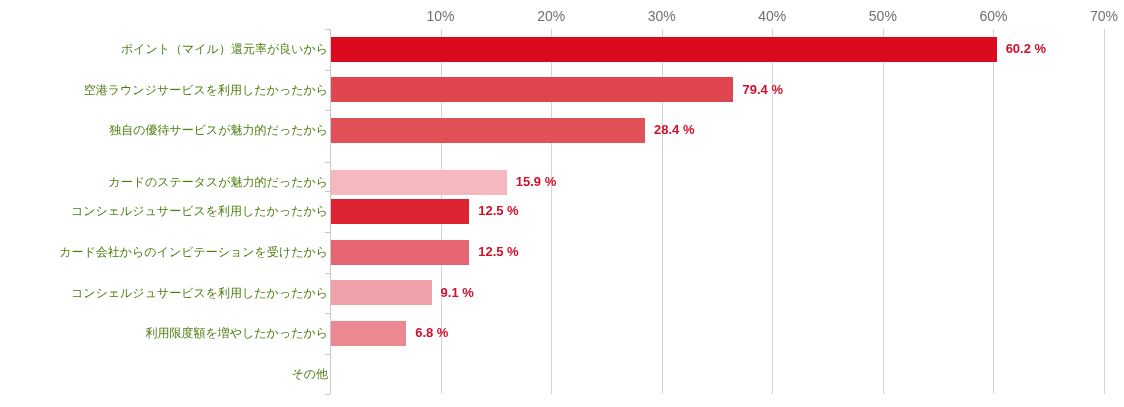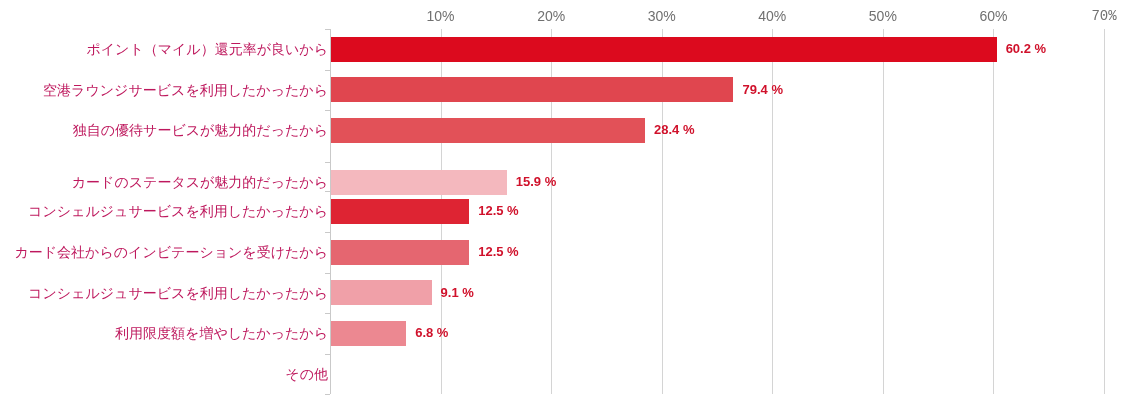--- a/index.html
+++ b/index.html
@@ -27,21 +27,21 @@
   }
   .tick{
     position:absolute;left:325px;width:5px;height:1px;background:#c9c9c9;
   }
 
   
   .row{position:absolute;left:0;width:1124px;height:40.6px;}
   .cat-label{
     position:absolute;right:796px;       
     top:0;height:40.6px;line-height:40.6px;
-    font-size:14px;color:#be185d;
+    font-size:12px;color:#4d7c0f;
     white-space:nowrap;text-align:right;
   }
   .bar{
     position:absolute;top:7.8px;height:25px;
   }
   .val-label{
     position:absolute;top:0;height:40.6px;line-height:40.6px;
     font-size:13px;font-weight:bold;color:#d0112b;
     white-space:nowrap;
   }
@@ -56,21 +56,21 @@
     <div class="axis-label" style="left: 551.143px;">20%</div>
     <div class="gridline" style="left: 661.714px;"></div>
     <div class="axis-label" style="left: 661.714px;">30%</div>
     <div class="gridline" style="left: 772.286px;"></div>
     <div class="axis-label" style="left: 772.286px;">40%</div>
     <div class="gridline" style="left: 882.857px;"></div>
     <div class="axis-label" style="left: 882.857px;">50%</div>
     <div class="gridline" style="left: 993.429px;"></div>
     <div class="axis-label" style="left: 993.429px;">60%</div>
     <div class="gridline" style="left: 1104px;"></div>
-    <div class="axis-label" style="left: 1104px; font-family: Liberation Mono, monospace;">70%</div>
+    <div class="axis-label" style="left: 1104px;">70%</div>
     <div class="axis-line"></div>
     <div class="row" style="top: 29px;">
       <div class="tick" style="top: 0px;"></div>
       <div class="cat-label">ポイント（マイル）還元率が良いから</div>
       <div class="bar" style="left: 331px; width: 665.64px; background: rgb(220, 10, 30);"></div>
       <div class="val-label" style="left: 1005.64px;">60.2 %</div>
     </div>
     <div class="row" style="top: 69.6px;">
       <div class="tick" style="top: 0px;"></div>
       <div class="cat-label">空港ラウンジサービスを利用したかったから</div>

